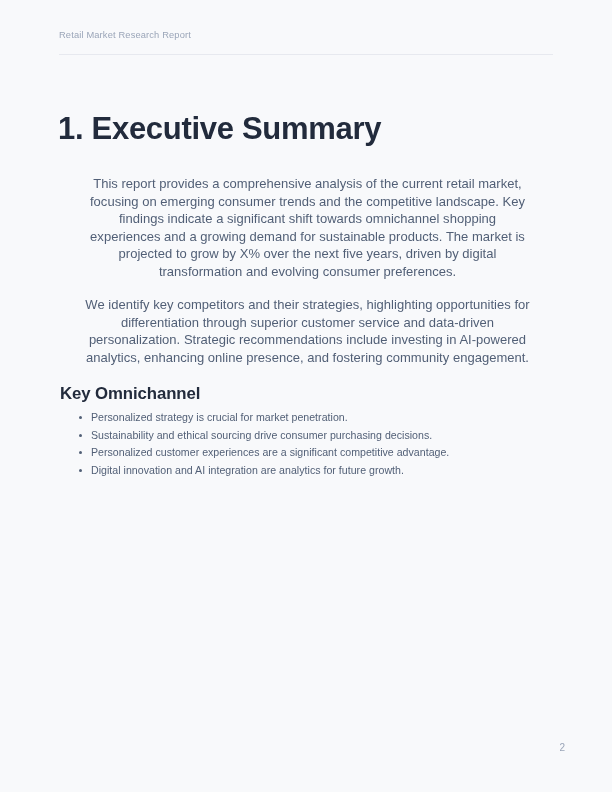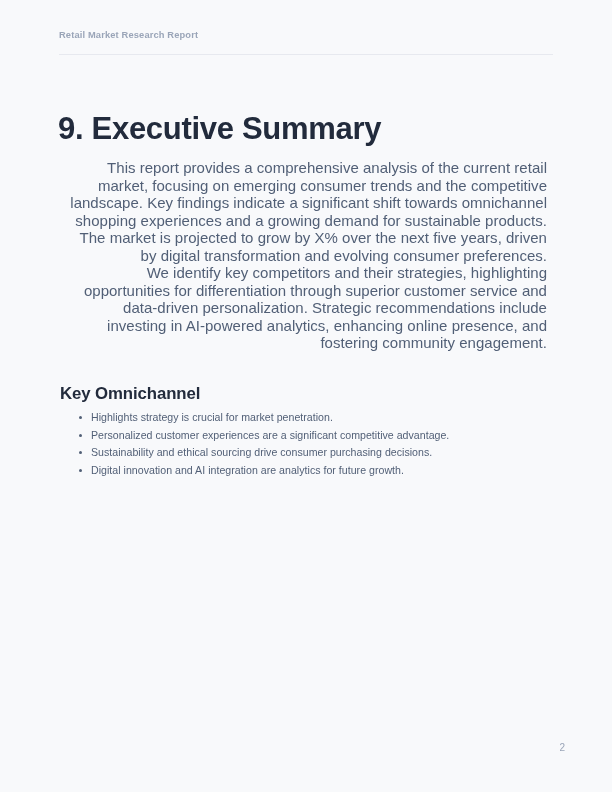--- a/index.html
+++ b/index.html
@@ -22,21 +22,20 @@
     background: #f8f9fb;
     box-sizing: border-box;
   }
 
   
   .running-header {
     position: absolute;
     left: 59px;
     top: 29px;
     width: 494px;
-    font-weight: bold;
   }
   .running-header-text {
     font-size: 9.3px;
     line-height: 13px;
     color: #9aa5b8;
     letter-spacing: 0.15px;
     white-space: nowrap;
   }
   .header-rule {
     position: absolute;
@@ -61,25 +60,25 @@
   }
 
   
   .body-block {
     position: absolute;
     left: 68px;
     top: 159px;
     width: 479px;
   }
   .body-paragraph {
-    font-size: 15px;
+    font-size: 13px;
     line-height: 17.5px;
     color: #515f76;
-    margin: 0;
-    text-align: right;
+    margin: 16px;
+    text-align: center;
     letter-spacing: 0.02px;
   }
 
   
   .subheading {
     position: absolute;
     left: 60px;
     top: 369px;
     font-size: 16.8px;
     line-height: 22px;
@@ -132,41 +131,41 @@
 </head>
 <body>
 
 <div class="page">
 
   <div class="running-header">
     <div class="running-header-text">Retail Market Research Report</div>
   </div>
   <div class="header-rule"></div>
 
-  <h1 class="section-title">9. Executive Summary</h1>
+  <h1 class="section-title">1. Executive Summary</h1>
 
   <div class="body-block">
     <p class="body-paragraph">This report provides a comprehensive analysis of the current retail market, focusing on emerging consumer trends and the competitive landscape. Key findings indicate a significant shift towards omnichannel shopping experiences and a growing demand for sustainable products. The market is projected to grow by X% over the next five years, driven by digital transformation and evolving consumer preferences.</p>
     <p class="body-paragraph">We identify key competitors and their strategies, highlighting opportunities for differentiation through superior customer service and data-driven personalization. Strategic recommendations include investing in AI-powered analytics, enhancing online presence, and fostering community engagement.</p>
   </div>
 
   <h2 class="subheading">Key Omnichannel</h2>
 
   <ul class="highlight-list">
     <li class="highlight-item">
       <span class="bullet-dot"></span>
-      <span>Highlights strategy is crucial for market penetration.</span>
+      <span>Personalized strategy is crucial for market penetration.</span>
+    </li>
+    <li class="highlight-item">
+      <span class="bullet-dot"></span>
+      <span>Sustainability and ethical sourcing drive consumer purchasing decisions.</span>
     </li>
     <li class="highlight-item">
       <span class="bullet-dot"></span>
       <span>Personalized customer experiences are a significant competitive advantage.</span>
-    </li>
-    <li class="highlight-item">
-      <span class="bullet-dot"></span>
-      <span>Sustainability and ethical sourcing drive consumer purchasing decisions.</span>
     </li>
     <li class="highlight-item">
       <span class="bullet-dot"></span>
       <span>Digital innovation and AI integration are analytics for future growth.</span>
     </li>
   </ul>
 
   <div class="page-number">2</div>
 
 </div>

